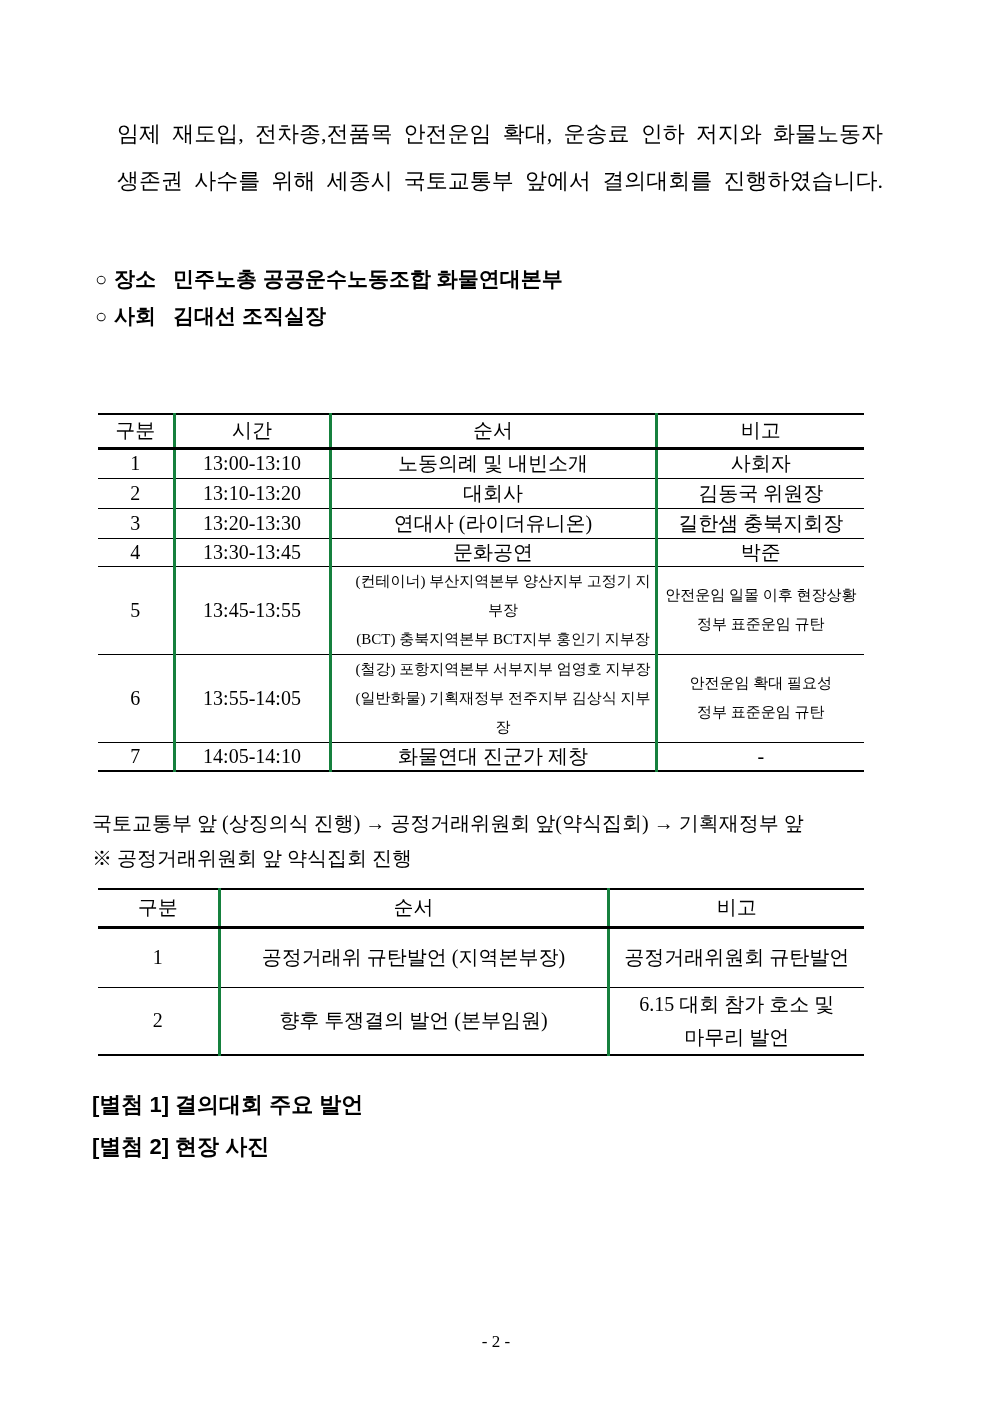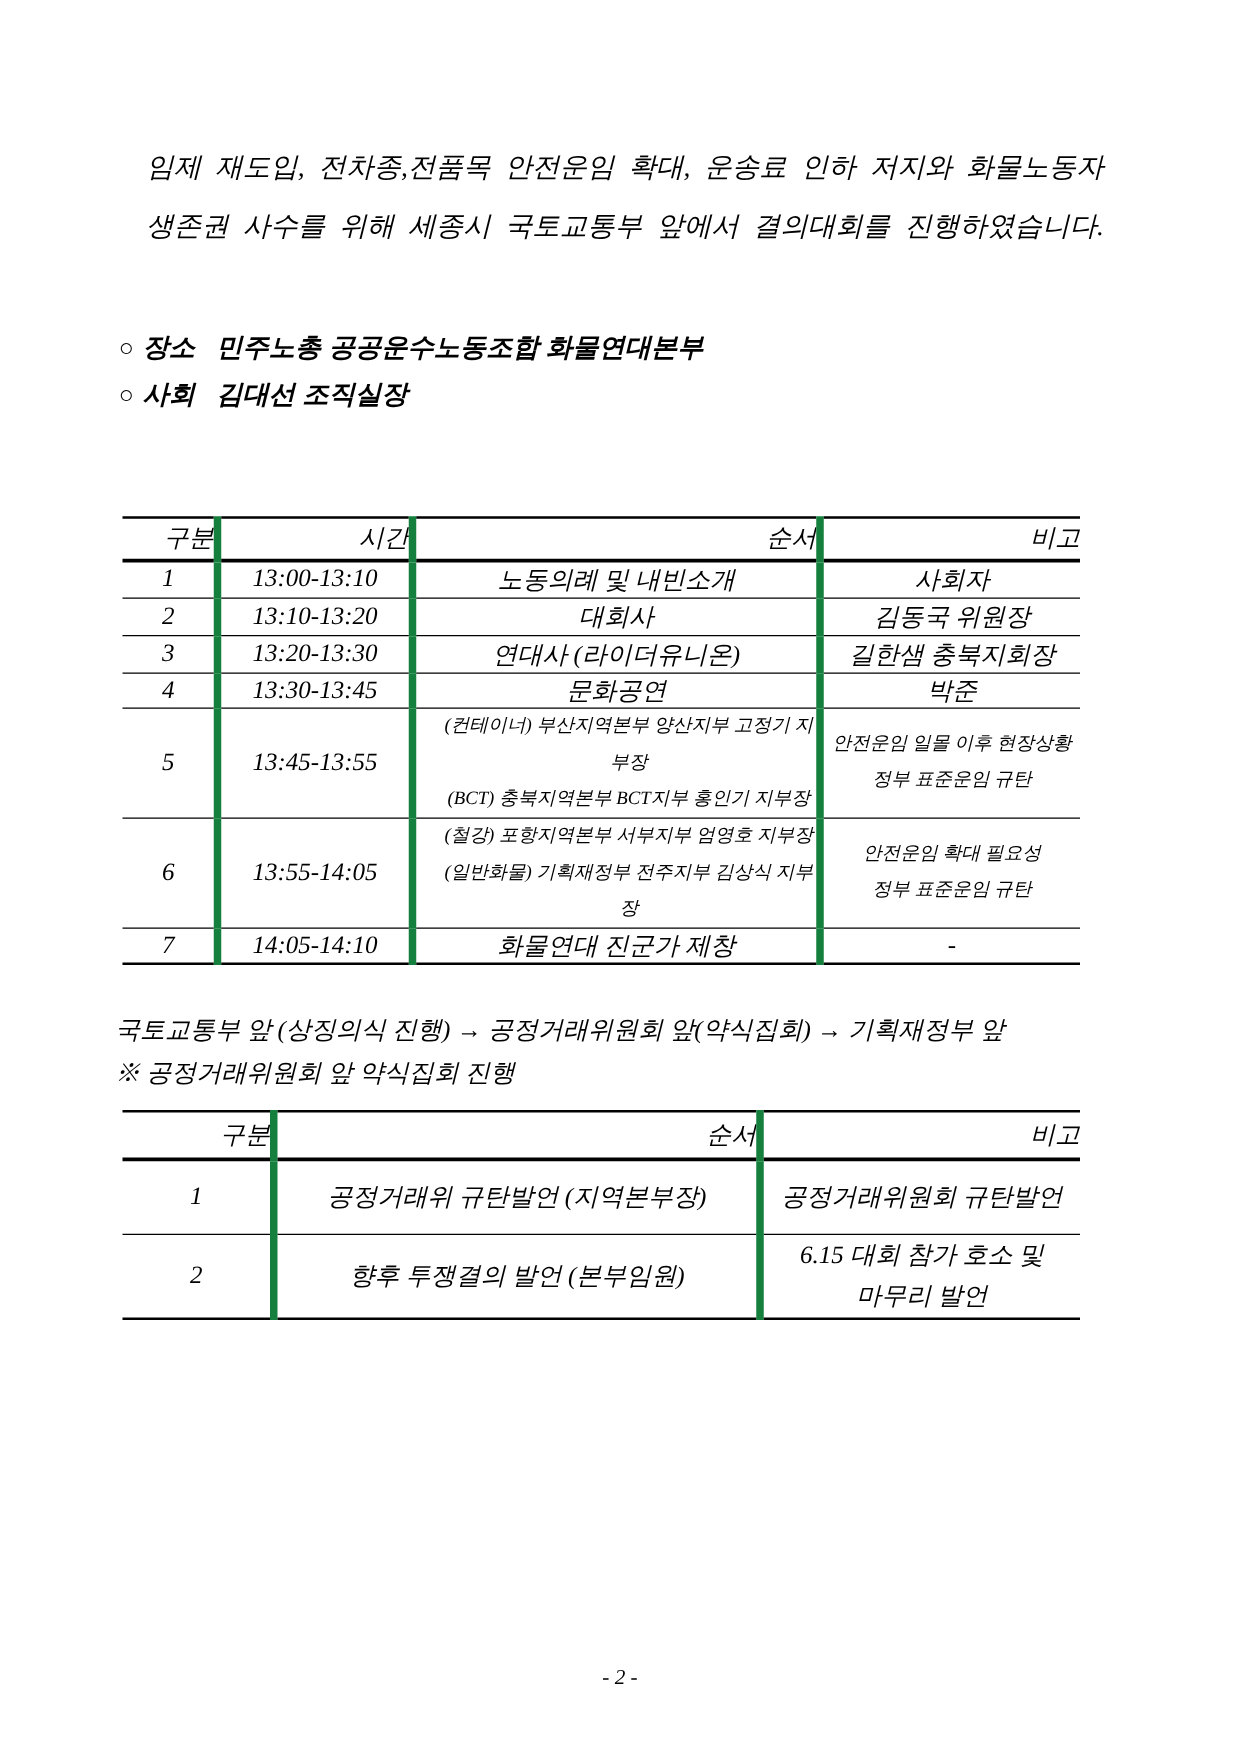--- a/index.html
+++ b/index.html
@@ -3,21 +3,21 @@
 <meta charset="utf-8">
 <style>
   * { margin: 0; padding: 0; box-sizing: border-box; }
   html, body { background: #ffffff; }
   body {
     width: 992px; height: 1403px;
     position: relative;
     font-family: "Liberation Serif", "DejaVu Serif", serif;
     color: #000000;
   }
-  .page { position: absolute; inset: 0; width: 992px; height: 1403px; background: #ffffff; font-style: italic; }
+  .page { position: absolute; inset: 0; width: 992px; height: 1403px; background: #ffffff; }
 
   
   .intro {
     position: absolute; left: 117px; top: 110px; width: 766px;
     font-size: 22px; line-height: 47px;
   }
   .intro-line { text-align: justify; text-align-last: justify; }
 
   
   .info-list {
@@ -35,22 +35,22 @@
     border-collapse: collapse; table-layout: fixed;
     border-top: 2px solid #000; border-bottom: 2px solid #000;
     font-family: "Liberation Serif", "DejaVu Serif", serif;
     font-size: 20px;
   }
   .doc-table th, .doc-table td {
     text-align: center; vertical-align: middle;
     font-weight: normal; border-bottom: 1px solid #000;
     overflow: hidden;
   }
-  .doc-table th { border-bottom: 3px solid #000; text-align: right; }
-  .doc-table th + th, .doc-table td + td { border-left: 6px solid #15803d; }
+  .doc-table th { border-bottom: 3px solid #000; }
+  .doc-table th + th, .doc-table td + td { border-left: 3px solid #15803d; }
   .doc-table tr:last-child td { border-bottom: none; }
 
   .schedule-table { position: absolute; left: 98px; top: 413px; width: 766px; }
   .march-table    { position: absolute; left: 98px; top: 888px; width: 766px; }
 
   .cell-line { display: block; line-height: 29px; }
   .small { font-size: 15px; }
   .cell-left { text-align: left; padding-left: 20px; }
   .note-line2 { line-height: 33px; }
 
@@ -192,16 +192,20 @@
       <td>2</td>
       <td>향후 투쟁결의 발언 (본부임원)</td>
       <td>
         <span class="cell-line note-line2">6.15 대회 참가 호소 및</span>
         <span class="cell-line note-line2">마무리 발언</span>
       </td>
     </tr>
   </tbody>
     </table>
 
+  <div class="attachments">
+    <div>[별첨 1] 결의대회 주요 발언</div>
+    <div>[별첨 2] 현장 사진</div>
+  </div>
 
   <div class="page-number">- 2 -</div>
 
 </div>
 
 </body></html>

